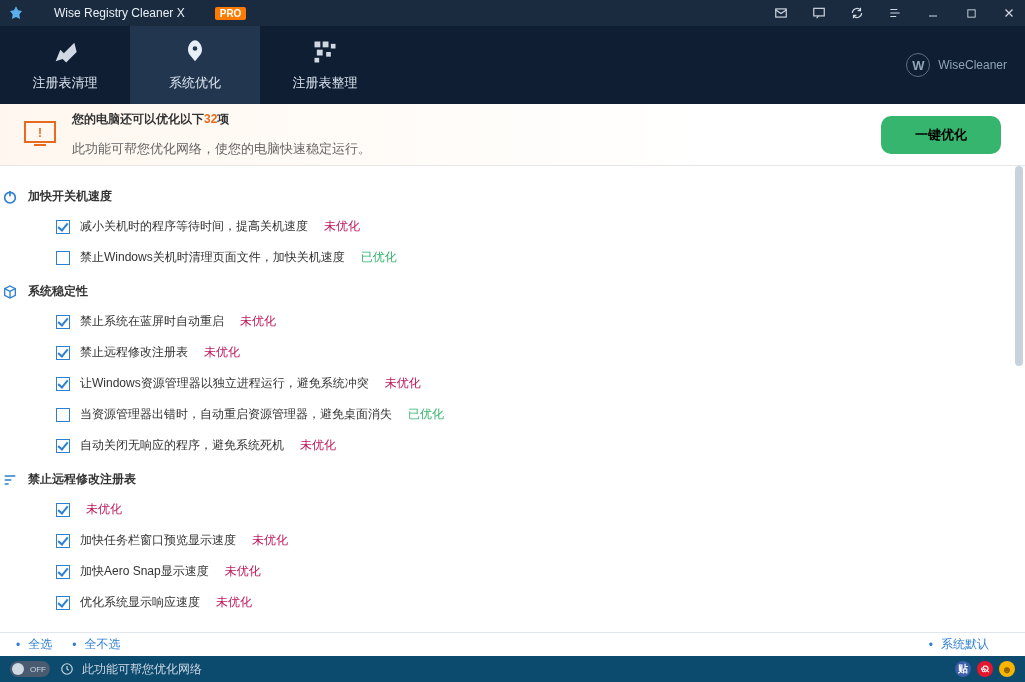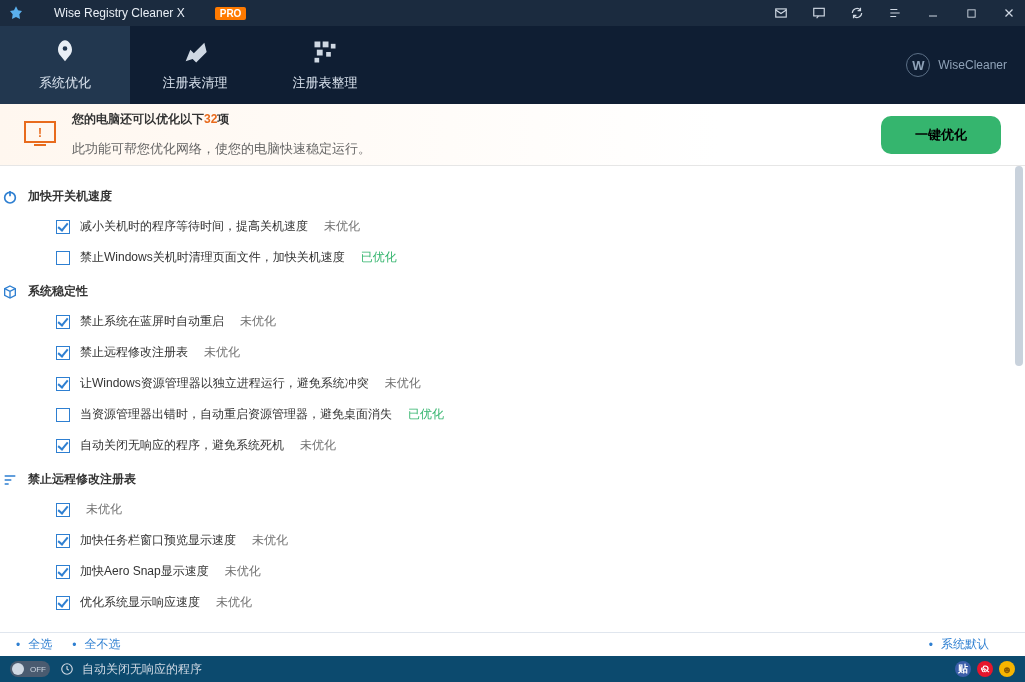--- a/index.html
+++ b/index.html
@@ -29,21 +29,21 @@
 .btn-opt{background:#35b56e;color:#000000;border:none;padding:10px 34px;font-size:13px;font-weight:700;cursor:pointer;border-radius:10px;}
 .content{height:466px;overflow-y:auto;padding:12px 0 8px 0;position:relative;}
 .section-header{display:flex;align-items:flex-end;gap:10px;padding:6px 18px 6px 2px;margin-top:4px;}
 .section-header .sec-icon{width:16px;height:16px;color:#2e7fd1;}
 .section-header .sec-title{color:#333;font-weight:700;font-size:12px;}
 .item-row{display:flex;align-items:center;gap:10px;padding:7px 18px 7px 56px;}
 .chk{width:14px;height:14px;border:1px solid #2e7fd1;background:#fff;display:inline-flex;align-items:center;justify-content:center;flex-shrink:0;position:relative;}
 .chk.checked::after{content:"";position:absolute;left:3px;top:0px;width:4px;height:8px;border:solid #2e7fd1;border-width:0 2px 2px 0;transform:rotate(40deg);}
 .item-text{color:#333;}
 .status{margin-left:6px;}
-.status.not{color:#737373;}
+.status.not{color:#be185d;}
 .status.done{color:#35b56e;}
 .footer1{height:24px;border-top:1px solid #e0e6ee;display:flex;align-items:center;padding:0 16px;}
 .footer1 .dot{color:#2e7fd1;margin-right:8px;}
 .footer1 .lnk{color:#2e7fd1;cursor:pointer;margin-right:20px;}
 .footer1 .spacer{flex:1;}
 .footer2{height:26px;background:#0c4a6e;display:flex;align-items:center;padding:0 10px;color:#cfd8e3;}
 .toggle{width:40px;height:16px;border-radius:8px;background:#4a5b70;display:flex;align-items:center;padding:0 2px;margin-right:10px;position:relative;cursor:pointer;}
 .toggle .knob{width:12px;height:12px;background:#cfd8e3;border-radius:50%;}
 .toggle .off{font-size:8px;color:#cfd8e3;position:absolute;right:4px;}
 .footer2 .clock{margin-right:8px;}
@@ -102,31 +102,31 @@
       </span>
     <span>
         <svg width="12" height="12" viewBox="0 0 24 24" stroke="#cfd8e3" stroke-width="2.5">
           <path d="M5 5l14 14M19 5L5 19"></path>
         </svg>
       </span>
   </div>
 </div>
 
 <div class="navbar">
+  <div class="nav-item">
+    <svg class="nav-icon" viewBox="0 0 24 24">
+        <path fill="#cfd8e3" d="M20 4l-9 9-3-3L4 20l6-2 3 3 9-9z"></path>
+      </svg>
+    <span class="lbl">注册表清理</span>
+  </div>
   <div class="nav-item active">
     <svg class="nav-icon" viewBox="0 0 24 24">
         <path fill="#e8eef5" d="M12 2c3 0 6 4 6 8 0 2-1 4-2 5l-4 5-4-5c-1-1-2-3-2-5 0-4 3-8 6-8zm0 5a2 2 0 100 4 2 2 0 000-4z"></path>
       </svg>
     <span class="lbl">系统优化</span>
-  </div>
-  <div class="nav-item">
-    <svg class="nav-icon" viewBox="0 0 24 24">
-        <path fill="#cfd8e3" d="M20 4l-9 9-3-3L4 20l6-2 3 3 9-9z"></path>
-      </svg>
-    <span class="lbl">注册表清理</span>
   </div>
   <div class="nav-item">
     <svg class="nav-icon" viewBox="0 0 24 24">
         <g fill="#cfd8e3">
           <rect x="3" y="3" width="5" height="5"></rect>
           <rect x="10" y="3" width="5" height="5"></rect>
           <rect x="17" y="5" width="4" height="4"></rect>
           <rect x="5" y="10" width="5" height="5"></rect>
           <rect x="13" y="12" width="4" height="4"></rect>
           <rect x="3" y="17" width="4" height="4"></rect>
@@ -249,20 +249,20 @@
 
 <div class="footer2">
   <div class="toggle">
     <div class="knob"></div>
       <span class="off">OFF</span>
   </div>
   <svg class="clock" width="14" height="14" viewBox="0 0 24 24" fill="none" stroke="#cfd8e3" stroke-width="2">
       <circle cx="12" cy="12" r="9"></circle>
       <path d="M12 7v5l3 2"></path>
     </svg>
-  <span>自动关闭无响应的程序</span>
+  <span>此功能可帮您优化网络</span>
   <div class="spacer"></div>
   <div class="social">
     <span class="s1">贴</span>
     <span class="s2">ଈ</span>
     <span class="s3">☻</span>
   </div>
 </div>
 
 </body></html>

